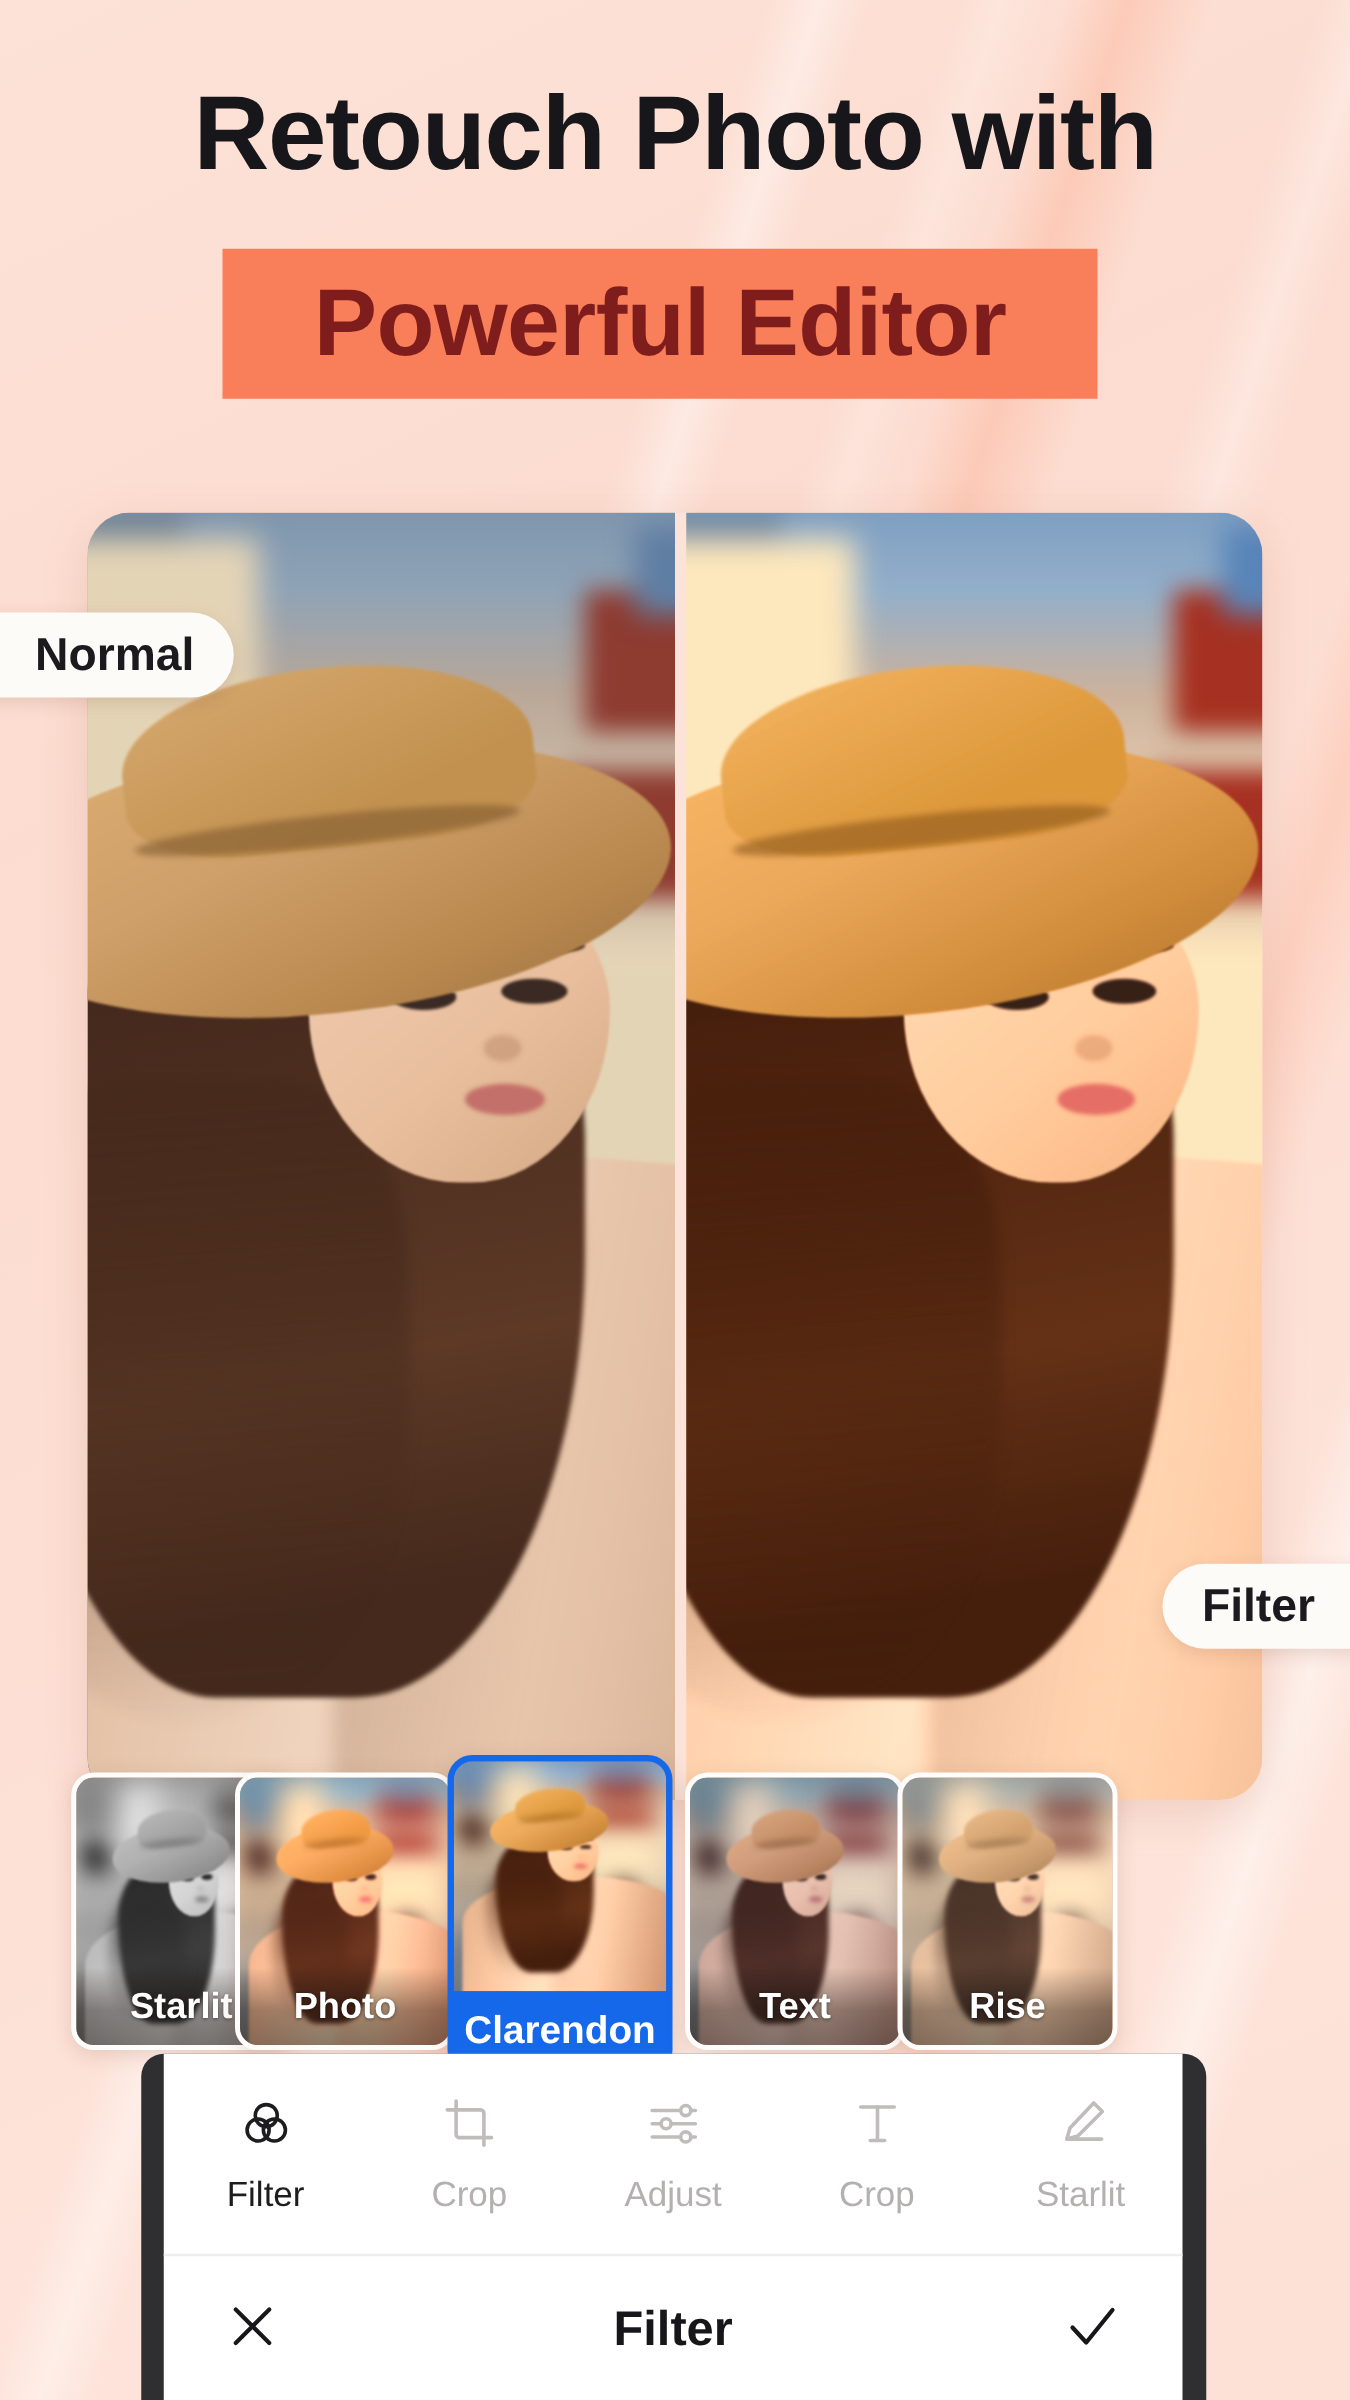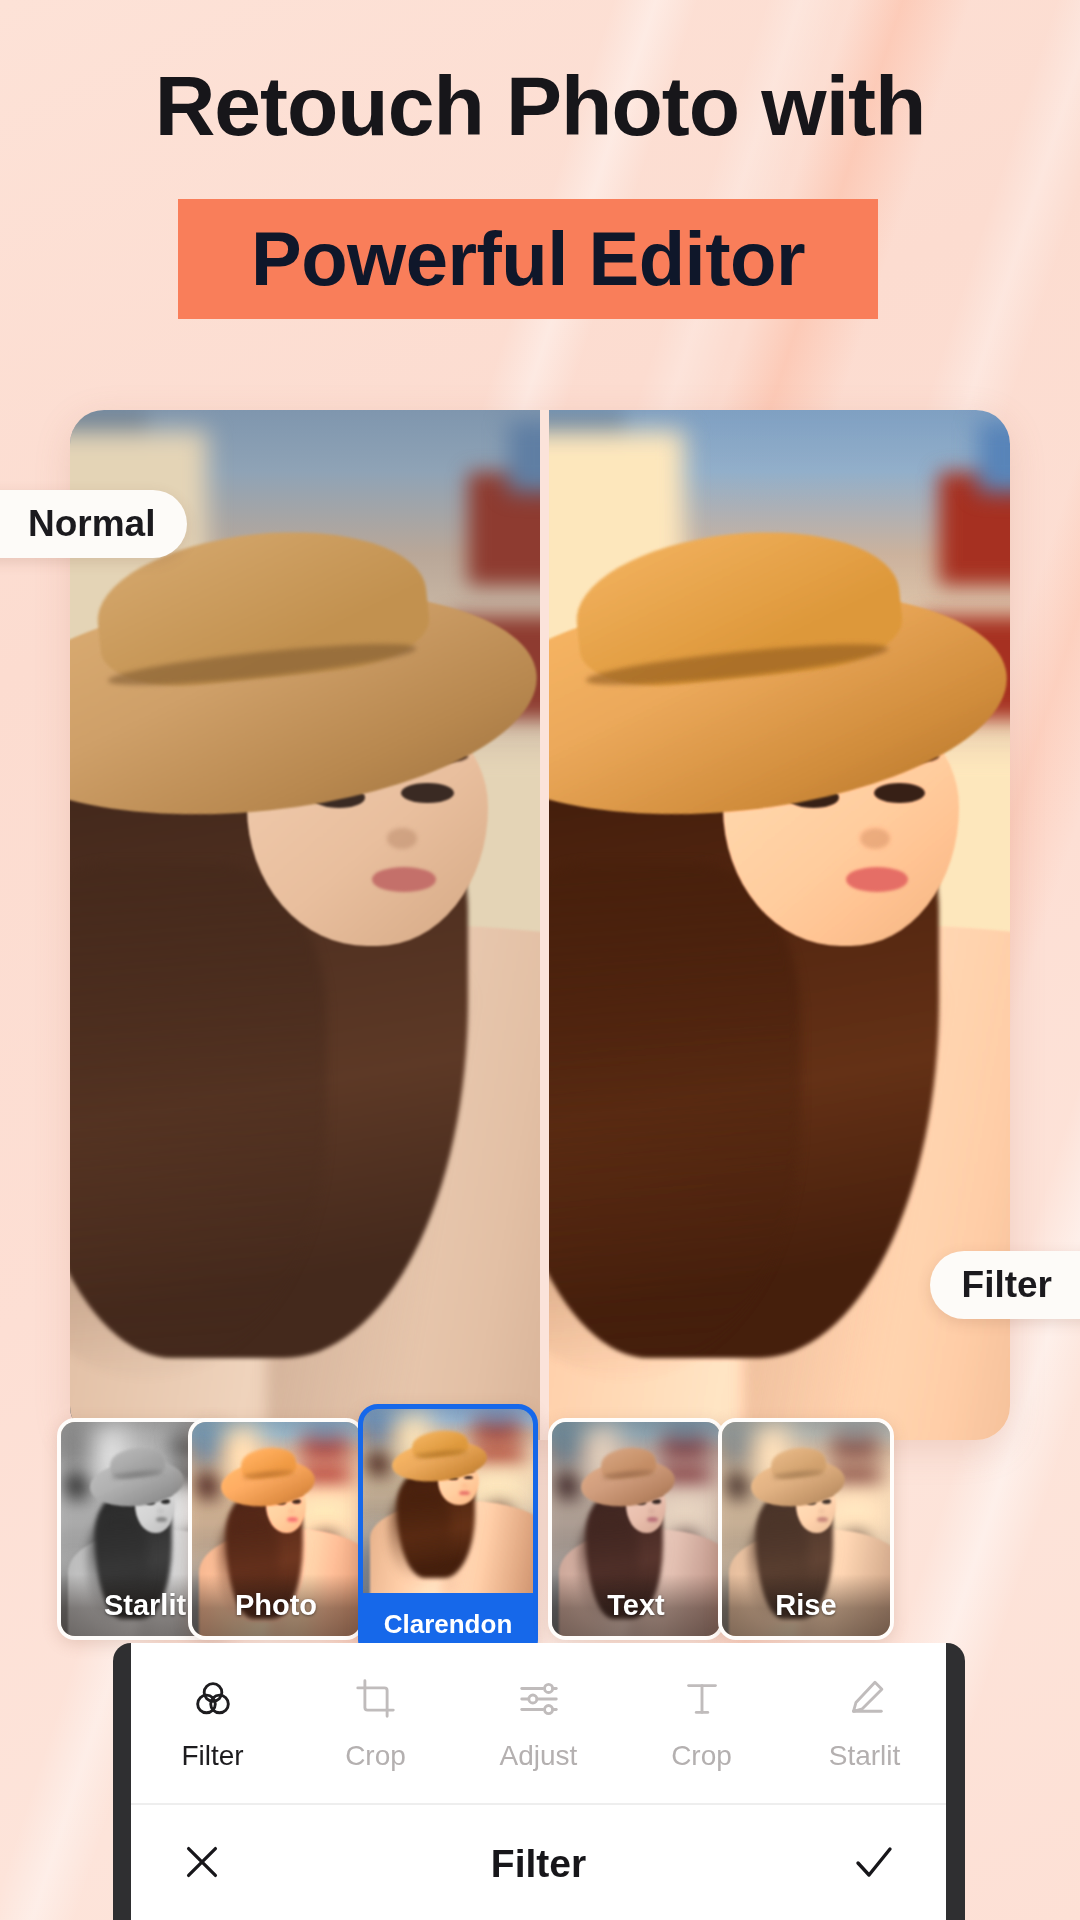--- a/index.html
+++ b/index.html
@@ -34,21 +34,21 @@
     font-size: 84px; line-height: 96px; font-weight: 700;
     color: #17161a; letter-spacing: -1px;
   }
   .banner {
     position: absolute; left: 178px; top: 199px;
     width: 700px; height: 120px;
     background: #f97e5a;
     display: flex; align-items: center; justify-content: center;
   }
   .banner span {
-    font-size: 76px; font-weight: 700; color: #0f172a; letter-spacing: -.5px;
+    font-size: 76px; font-weight: 700; color: #7f1d1d; letter-spacing: -.5px;
     line-height: 82px;
   }
 
   
   .photo-wrap {
     position: absolute; left: 70px; top: 410px;
     width: 940px; height: 1030px;
     border-radius: 34px;
     overflow: hidden;
     display: flex;
@@ -177,21 +177,21 @@
     background: linear-gradient(180deg, rgba(30,22,18,0) 0%, rgba(30,22,18,.42) 55%, rgba(30,22,18,.52) 100%);
     text-shadow: 0 1px 3px rgba(0,0,0,.45);
   }
   .thumb.selected {
     top: 4px; width: 180px; height: 256px;
     border: 5px solid #1668ea; border-radius: 20px;
     background: #1668ea; padding-bottom: 0;
   }
   .thumb.selected .mini { inset: 0 0 62px 0; border-radius: 14px 14px 0 0; }
   .thumb.selected .label {
-    height: 62px; background: #1668ea; font-size: 26px; text-shadow: none;
+    height: 62px; background: #1668ea; font-size: 31px; text-shadow: none;
   }
 
   
   .f-starlit  { filter: grayscale(1) contrast(1.06) brightness(1.05); }
   .f-struck   { filter: saturate(1.5) contrast(1.06) sepia(.18) brightness(1.05) hue-rotate(-6deg); }
   .f-clarendon{ filter: saturate(1.2) contrast(1.12) brightness(1.05); }
   .f-mars     { filter: saturate(.78) contrast(1.04) hue-rotate(-12deg) brightness(.99); }
   .f-rise     { filter: sepia(.42) saturate(1.05) contrast(.97) brightness(1.03) hue-rotate(-6deg); }
 
   

